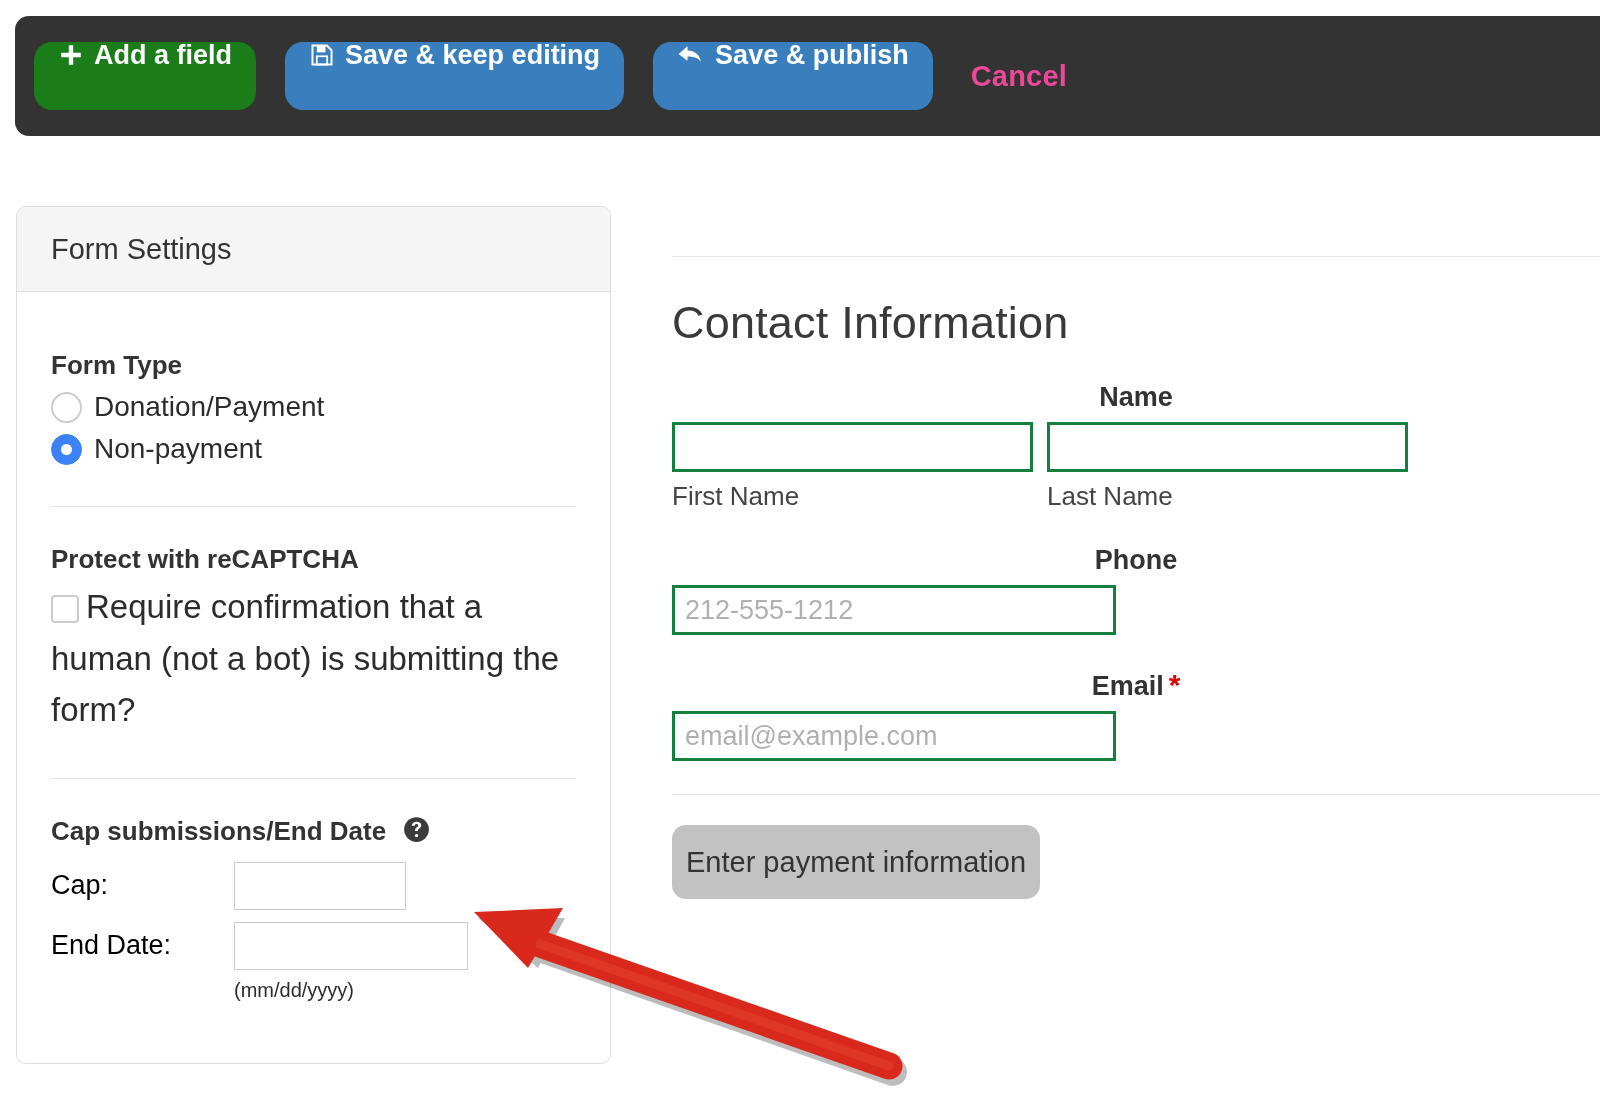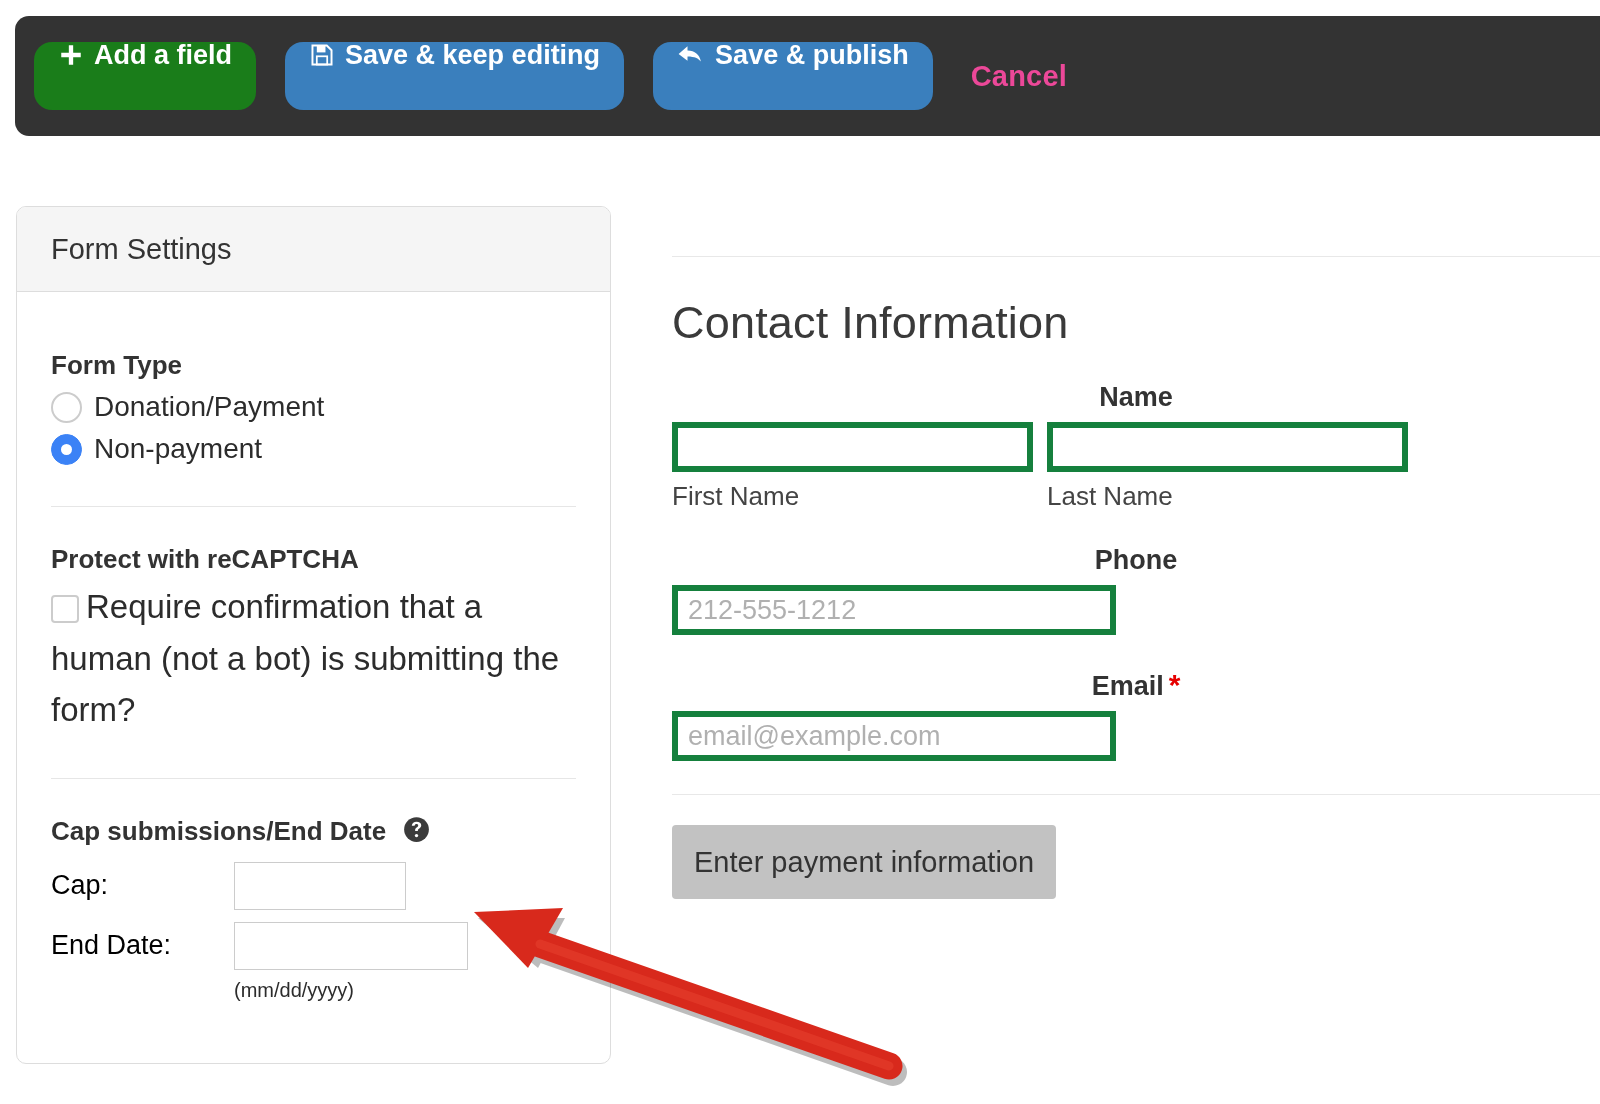--- a/index.html
+++ b/index.html
@@ -237,42 +237,42 @@
     margin-top: 33px;
     text-align: center;
   }
   .req { color: #e60000; font-size: 30px; margin-left: 5px; }
   .name-row { display: flex; gap: 14px; margin-top: 9px; }
   .name-col { width: 361px; }
   .finput {
     width: 100%;
     height: 50px;
     box-sizing: border-box;
-    border: 6px solid #15803d;
+    border: 3px solid #15803d;
     background: #ffffff;
     font-size: 27px;
     font-family: "Liberation Sans", sans-serif;
     padding: 0 10px;
     color: #333333;
     outline: none;
   }
   .finput::placeholder { color: #b0b0b0; opacity: 1; }
   .sublabel {
     font-size: 26px;
     color: #444444;
     margin-top: 9px;
   }
   .medium-input { width: 444px; }
   .pay-btn {
     margin-top: 30px;
     background: #c2c2c2;
     border: none;
-    border-radius: 4px;
+    border-radius: 14px;
     height: 74px;
-    padding: 0 22px;
+    padding: 0 14px;
     font-size: 29px;
     color: #333333;
     font-family: "Liberation Sans", sans-serif;
     cursor: pointer;
   }
 
   
   .annot {
     position: absolute;
     left: 0; top: 0;

